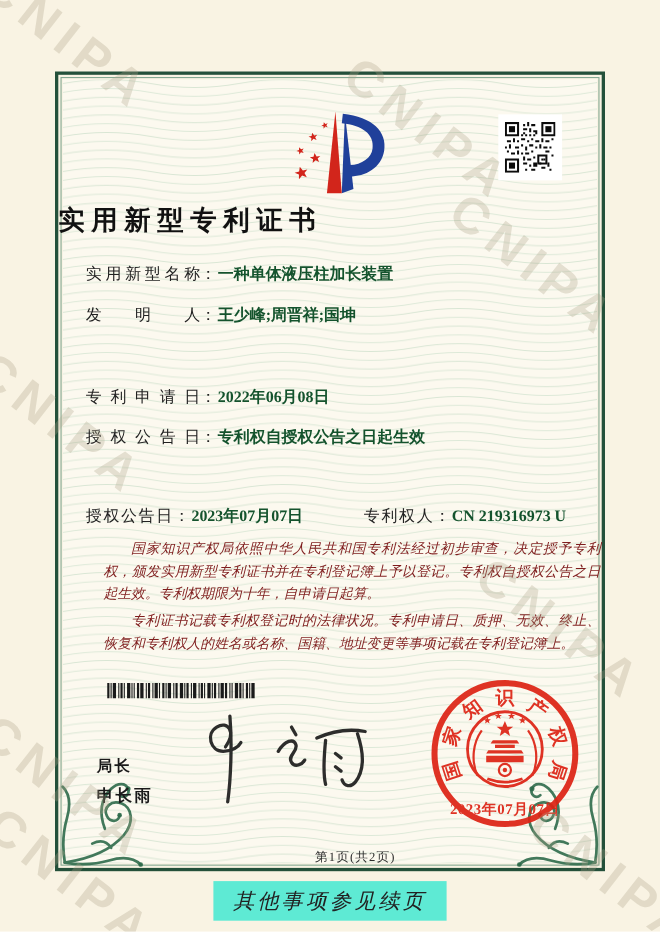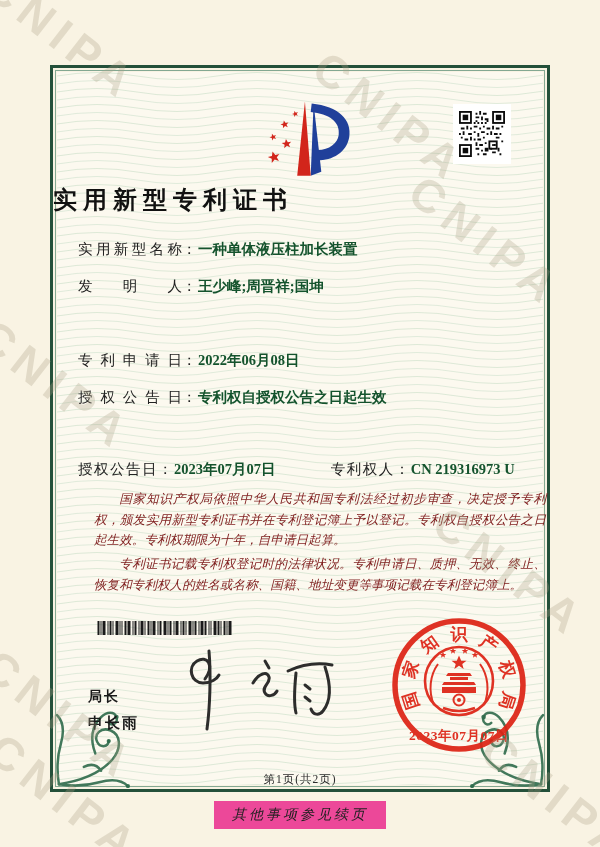--- a/index.html
+++ b/index.html
@@ -23,23 +23,23 @@
   .flabel{display:inline-block;width:104px;text-align:justify;text-align-last:justify;
           color:#222;vertical-align:bottom;}
   .fcolon{display:inline-block;width:16px;color:#222;}
   .fvalue{font-weight:bold;color:#14532d;}
   .glabel{letter-spacing:1.5px;}
   .para{position:absolute;left:41px;width:452px;font-size:12.6px;line-height:1.64;
         font-style:italic;color:#7f1d1d;text-align:justify;text-indent:2em;}
   .signer{position:absolute;left:35px;font-size:14px;font-weight:bold;
           font-family:Liberation Sans, sans-serif;color:#1a1a1a;letter-spacing:2px;}
   .pagenum{position:absolute;left:0;top:704px;width:100%;text-align:center;
-           font-size:11.5px;letter-spacing:1px;color:#2c2c2c;}
+           font-size:11.5px;letter-spacing:1px;color:#2c2c2c;padding-left:23px;}
   .cont{position:absolute;left:50%;top:801px;transform:translateX(-50%);z-index:4;
-        background:#ec4899;padding:5px 18px;font-size:14px;font-style:italic;
+        background:#5eead4;padding:5px 18px;font-size:19px;font-style:italic;
         letter-spacing:3px;color:#222;white-space:nowrap;}
   .qrbox{position:absolute;left:400px;top:36px;width:58px;height:60px;background:#fff;}
   svg{display:block;}
 </style>
 </head>
 <body>
 
 <div class="page">
 
   <span class="wm" style="left:-28px;top:8px">CNIPA</span>

